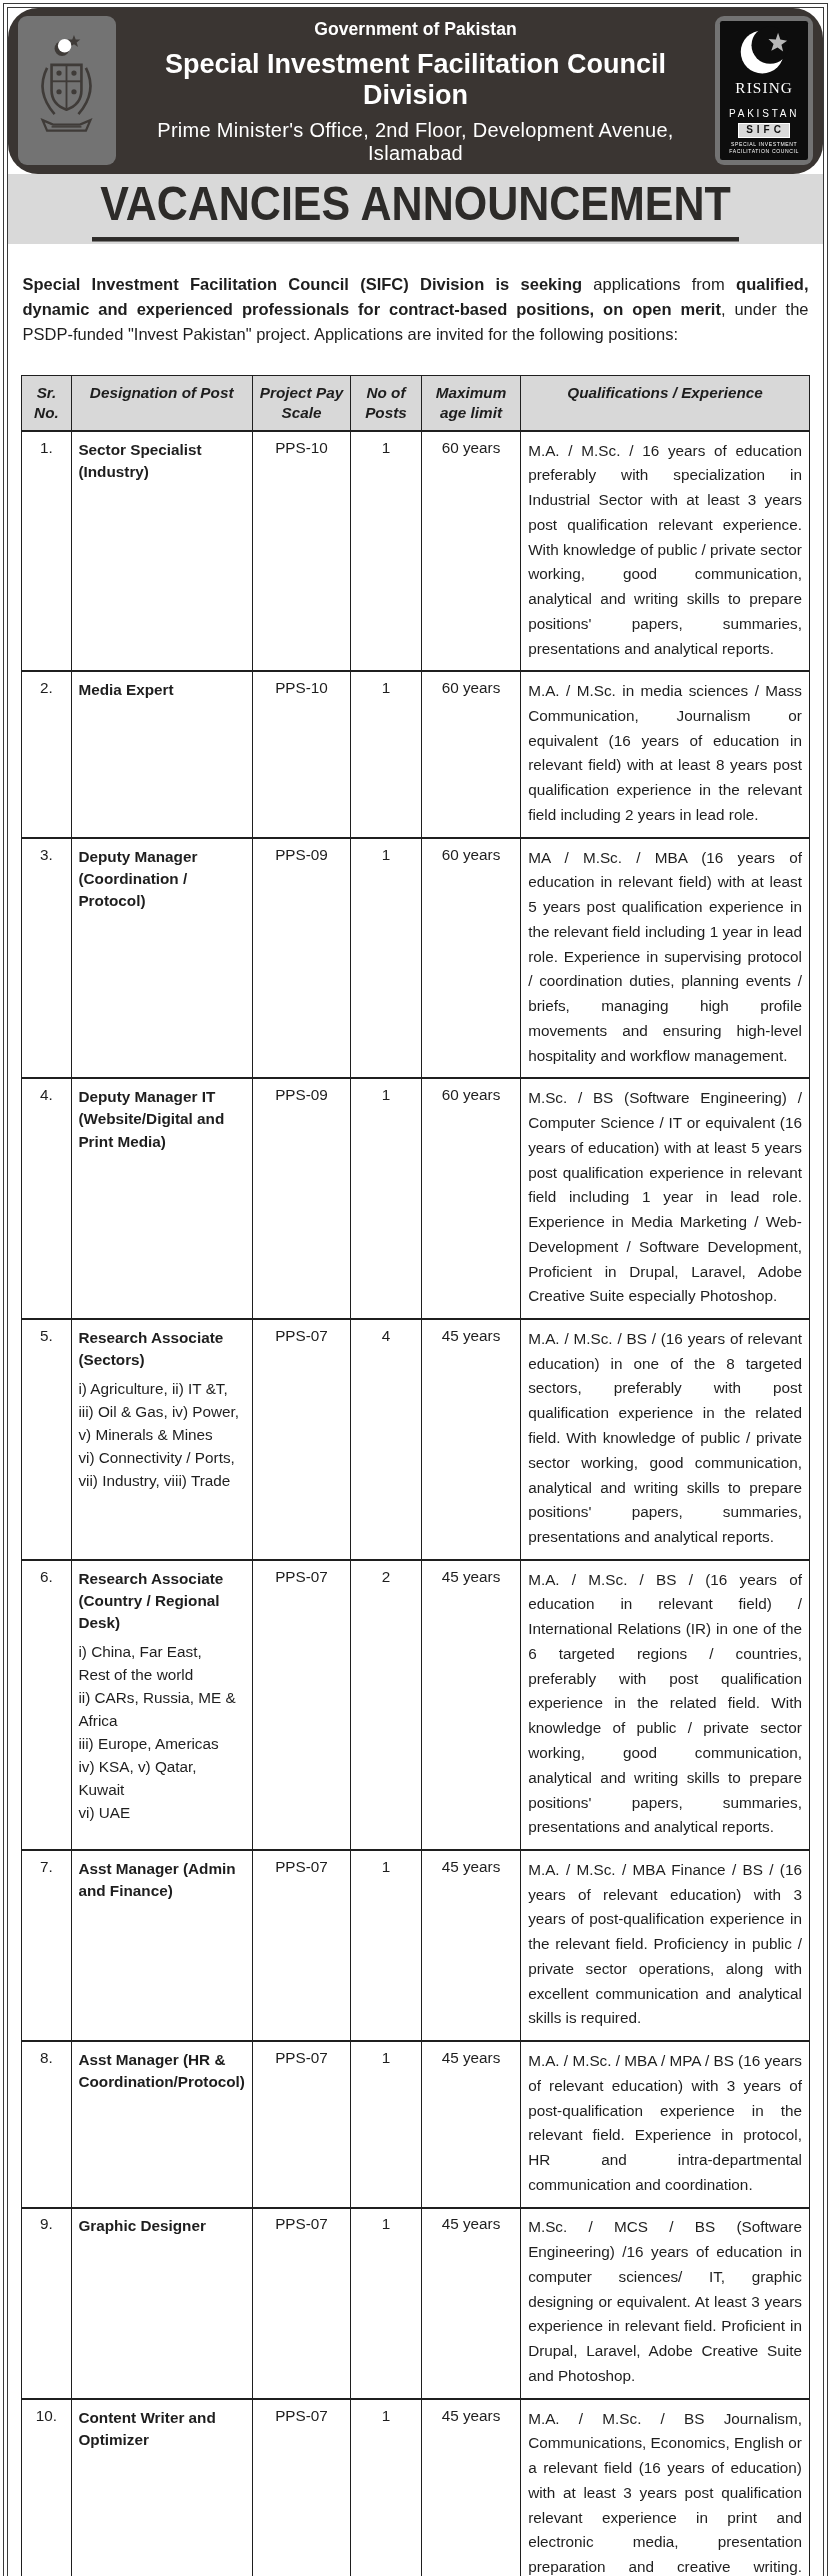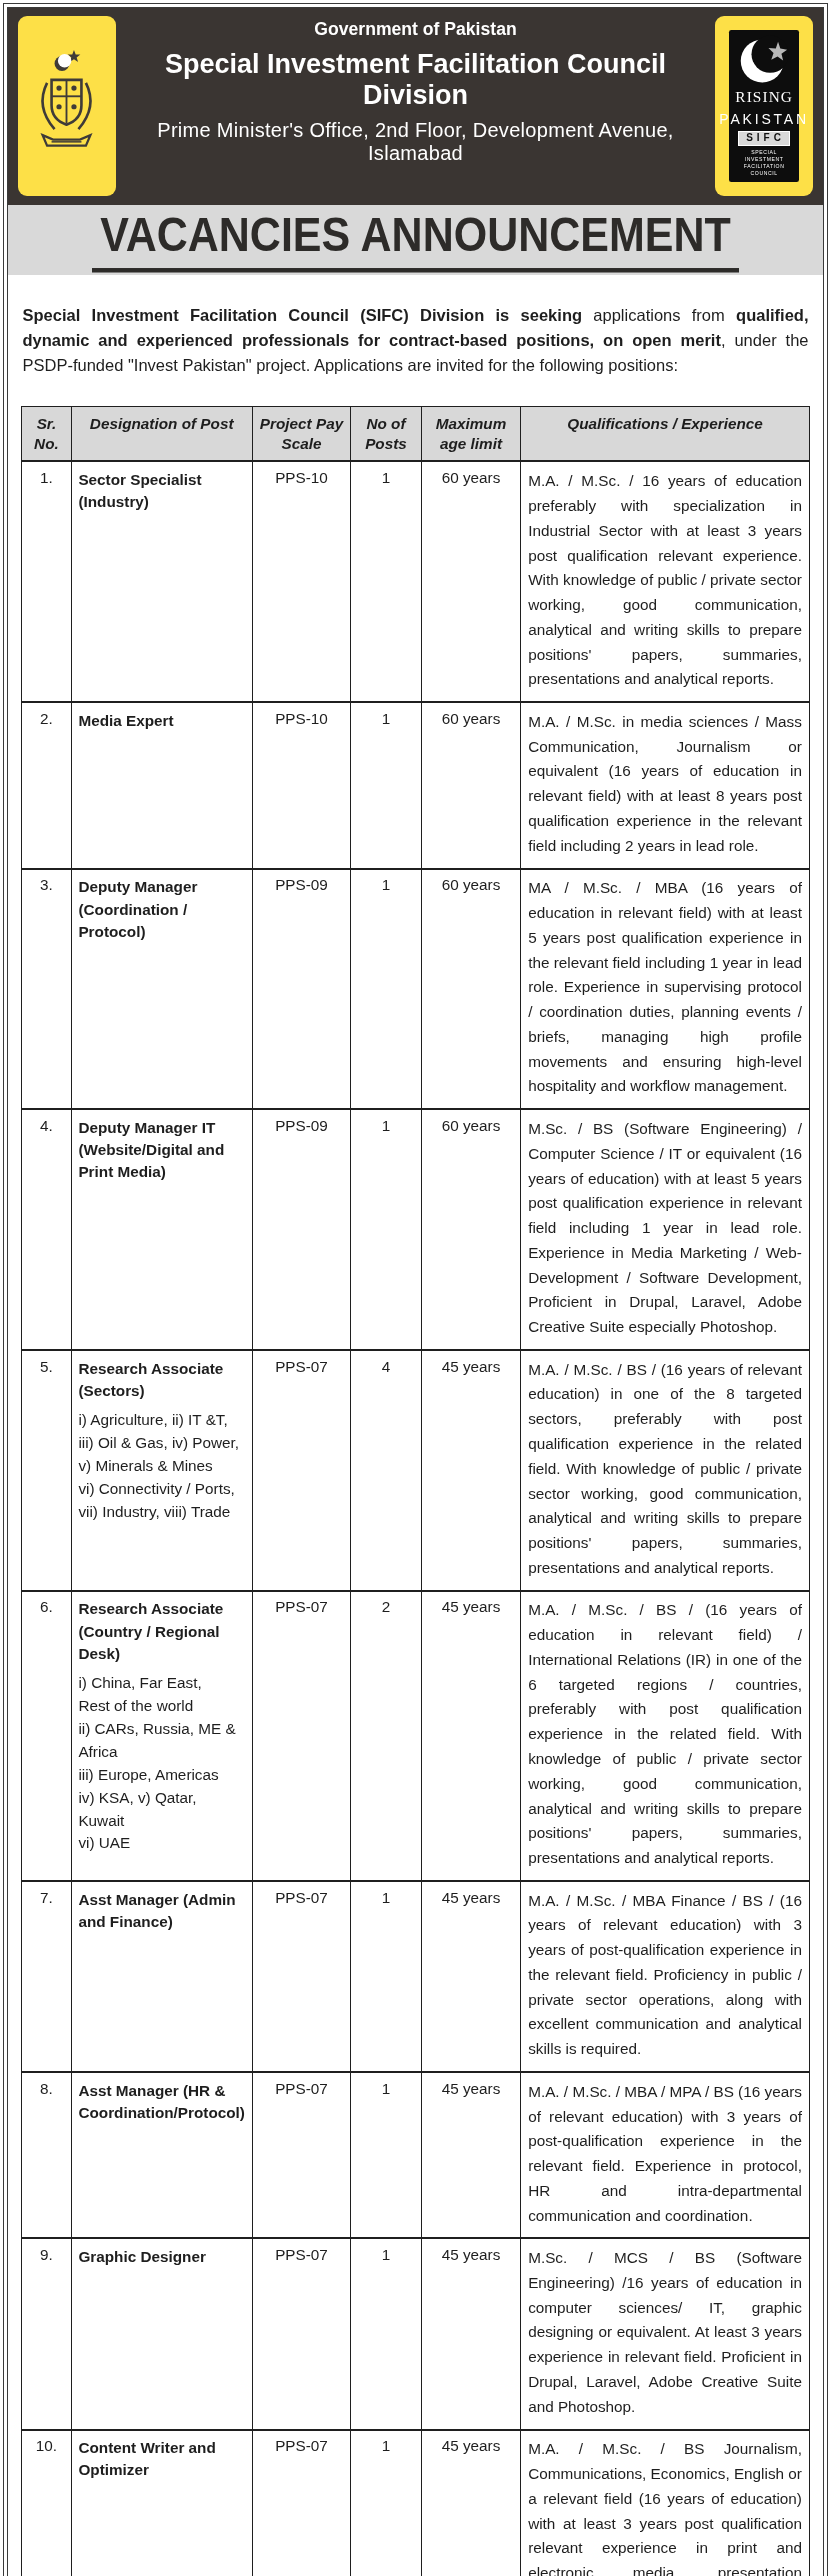--- a/index.html
+++ b/index.html
@@ -3,31 +3,31 @@
 <meta charset="utf-8">
 <style>
   * { box-sizing: border-box; }
   html,body { margin:0; padding:0; background:#8a8a8a; }
   body { font-family:"Liberation Sans", sans-serif; color:#1e1e1e; }
   .sheet { width:831px; margin:0 auto; background:#ffffff; padding:3.4px; }
   .frame-outer { border:1.1px solid #3a3a3a; padding:2.3px; background:#fff; }
   .frame-inner { border:1.1px solid #3a3a3a; background:#fff; overflow:hidden; }
 
   
-  .masthead { background:#3a3532; display:flex; align-items:stretch; padding:8px 10.2px 9px; gap:8px; }
-  .logo-box { background:#fde047; border-radius:9px; width:98px; min-height:135px; display:flex; flex-direction:column; align-items:center; justify-content:center; padding:14px; flex:0 0 auto; }
+  .masthead { background:#3a3532; display:flex; align-items:stretch; padding:8px 10.2px 9px; gap:8px;border-radius:30px; }
+  .logo-box { background:#737373; border-radius:9px; width:98px; min-height:135px; display:flex; flex-direction:column; align-items:center; justify-content:center; padding:5px; flex:0 0 auto; }
   .head-center { flex:1 1 auto; text-align:center; color:#fff; padding-top:3.4px; }
   .head-govt { font-size:17.6px; font-weight:700; }
   .head-secretariat { font-size:27px; font-weight:700; margin-top:6.8px; }
   .head-division { font-size:27px; font-weight:700; margin-top:9px; }
   .head-address { font-size:20px; font-weight:400; margin-top:8px; letter-spacing:0.3px; }
 
   .sifc-logo-inner { background:#0d0d0d; width:100%; height:100%; border-radius:2.3px; padding:5.7px 3.4px; display:flex; flex-direction:column; align-items:center; color:#fff; }
   .sifc-rising { font-family:"Liberation Serif", serif; font-size:15.3px; letter-spacing:1.1px; margin-top:1.1px; }
-  .sifc-pakistan { font-size:14px; letter-spacing:2.8px; margin-top:5px; }
+  .sifc-pakistan { font-size:10px; letter-spacing:2.8px; margin-top:11px; }
   .sifc-strip { background:#d9d9d9; color:#111; border:0.6px solid #fff; font-weight:800; font-size:10px; letter-spacing:4px; padding:0.6px 4.5px 1.1px 7.4px; margin-top:3.4px; }
   .sifc-sub { font-size:5.1px; letter-spacing:0.6px; margin-top:3.4px; line-height:1.35; text-align:center; }
 
   
   .banner { background:#d9d9d9; text-align:center; padding:5.7px 0 6.8px; }
   .banner-title { display:inline-block; font-size:43px; font-weight:700; letter-spacing:0px; color:#2d2b29; transform:scaleY(1.12); transform-origin:center; border-bottom:4px solid #2d2b29; padding:0 8px 4.5px; }
 
   
   .intro { padding:11.4px 14.8px 5.7px; font-size:16.5px; line-height:1.52; text-align:justify; }
   .b { font-weight:700; }

